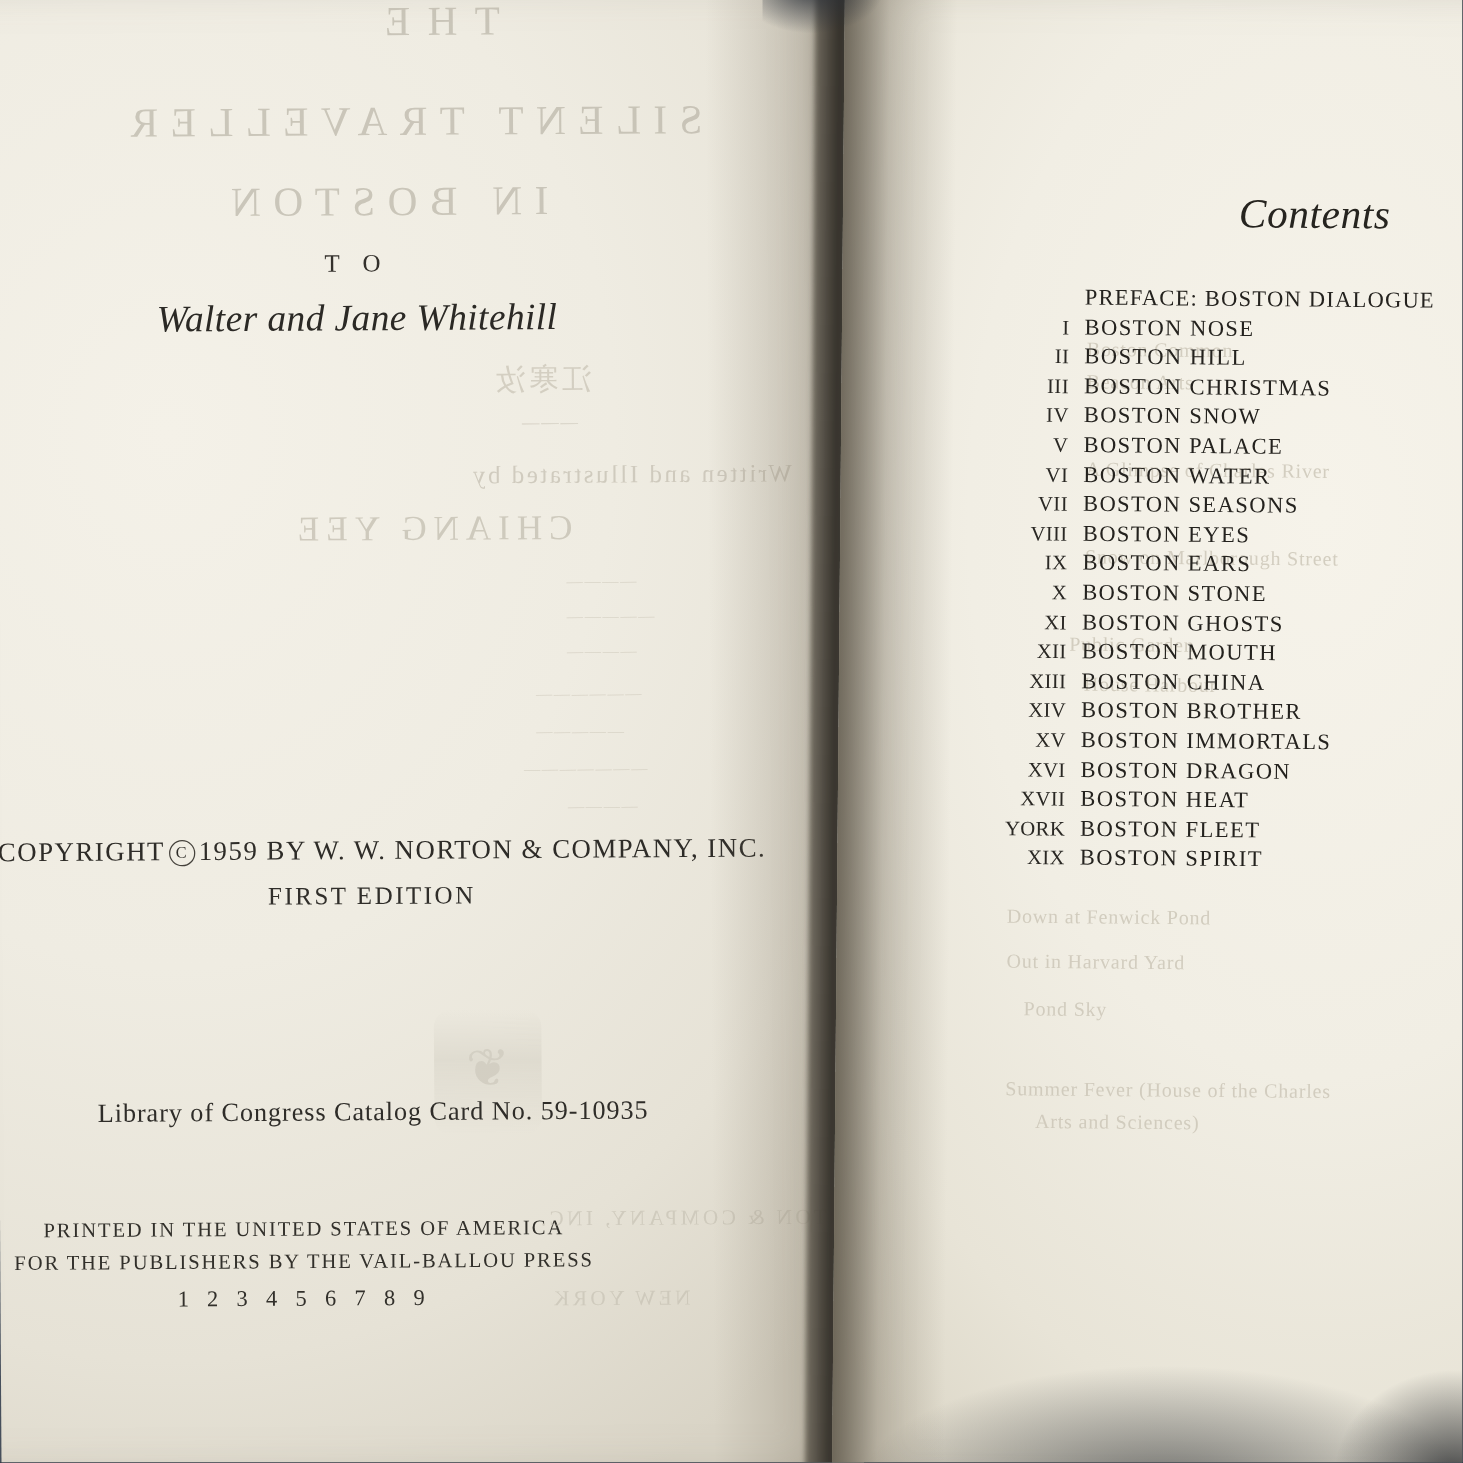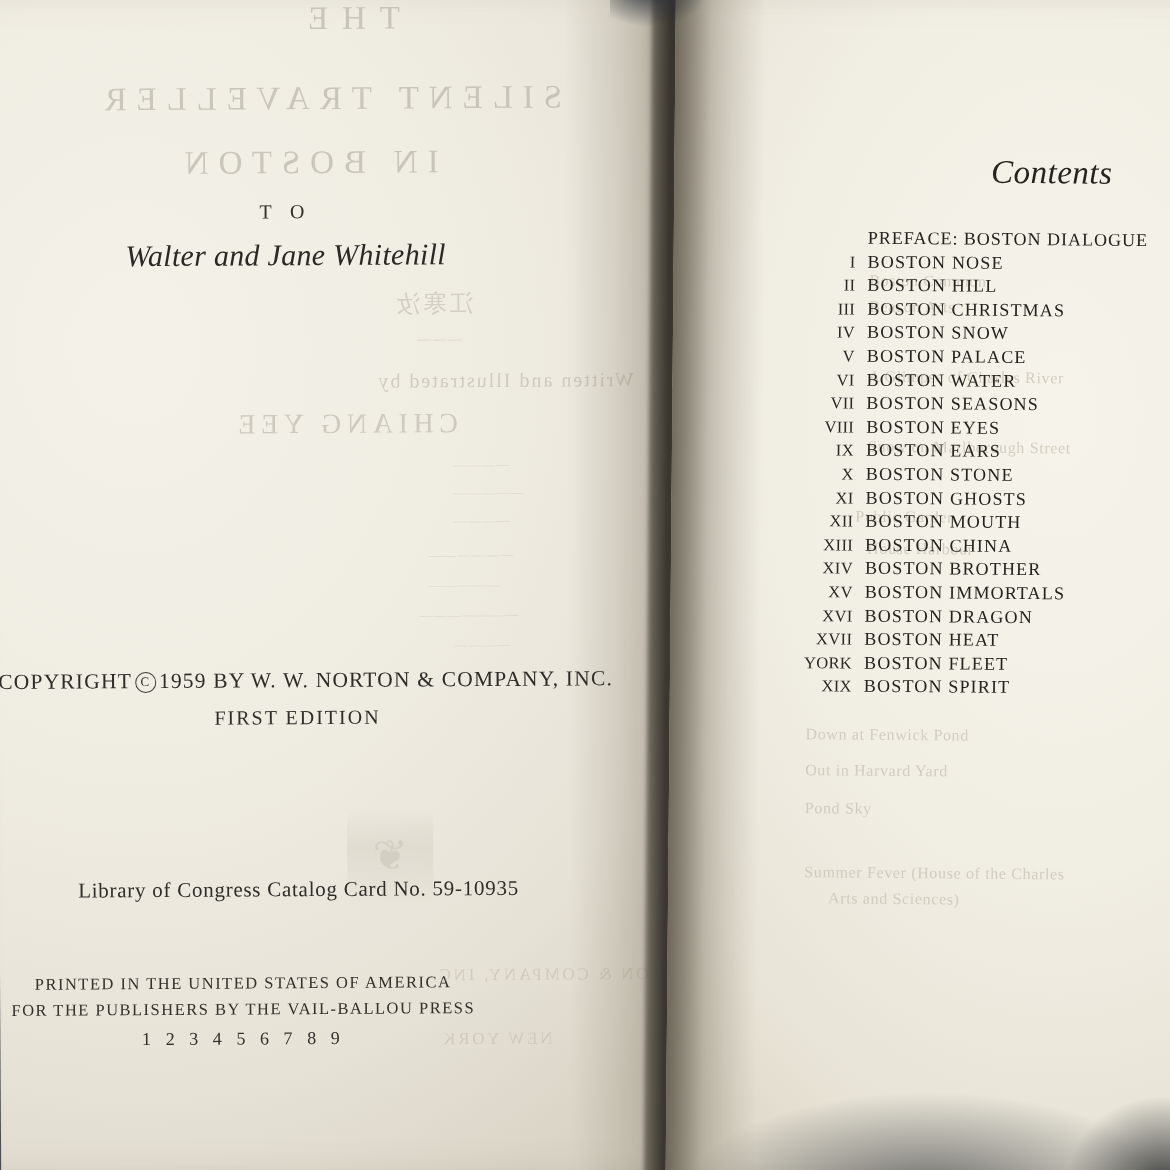--- a/index.html
+++ b/index.html
@@ -268,21 +268,21 @@
     letter-spacing: .04em;
   }
   .ghost.r1 { left: 196px; top: 282px; }
   .ghost.r2 { left: 196px; top: 308px; }
   .ghost.r3 { left: 196px; top: 378px; }
   .ghost.r4 { left: 196px; top: 448px; }
   .ghost.r5 { left: 184px; top: 518px; }
   .ghost.r6 { left: 196px; top: 550px; }
   .ghost.r7 { left: 136px; top: 736px; }
   .ghost.r8 { left: 136px; top: 772px; }
-  .ghost.r9 { left: 136px; top: 810px; text-align: right; }
+  .ghost.r9 { left: 150px; top: 810px; text-align: right; }
   .ghost.r10 { left: 136px; top: 874px; }
   .ghost.r11 { left: 160px; top: 900px; }
 
   .corner-dark {
     position: absolute;
     right: -40px;
     bottom: -30px;
     width: 230px;
     height: 200px;
     background: radial-gradient(60% 60% at 80% 90%, rgba(18,21,26,.75) 0%, rgba(18,21,26,0) 70%);

